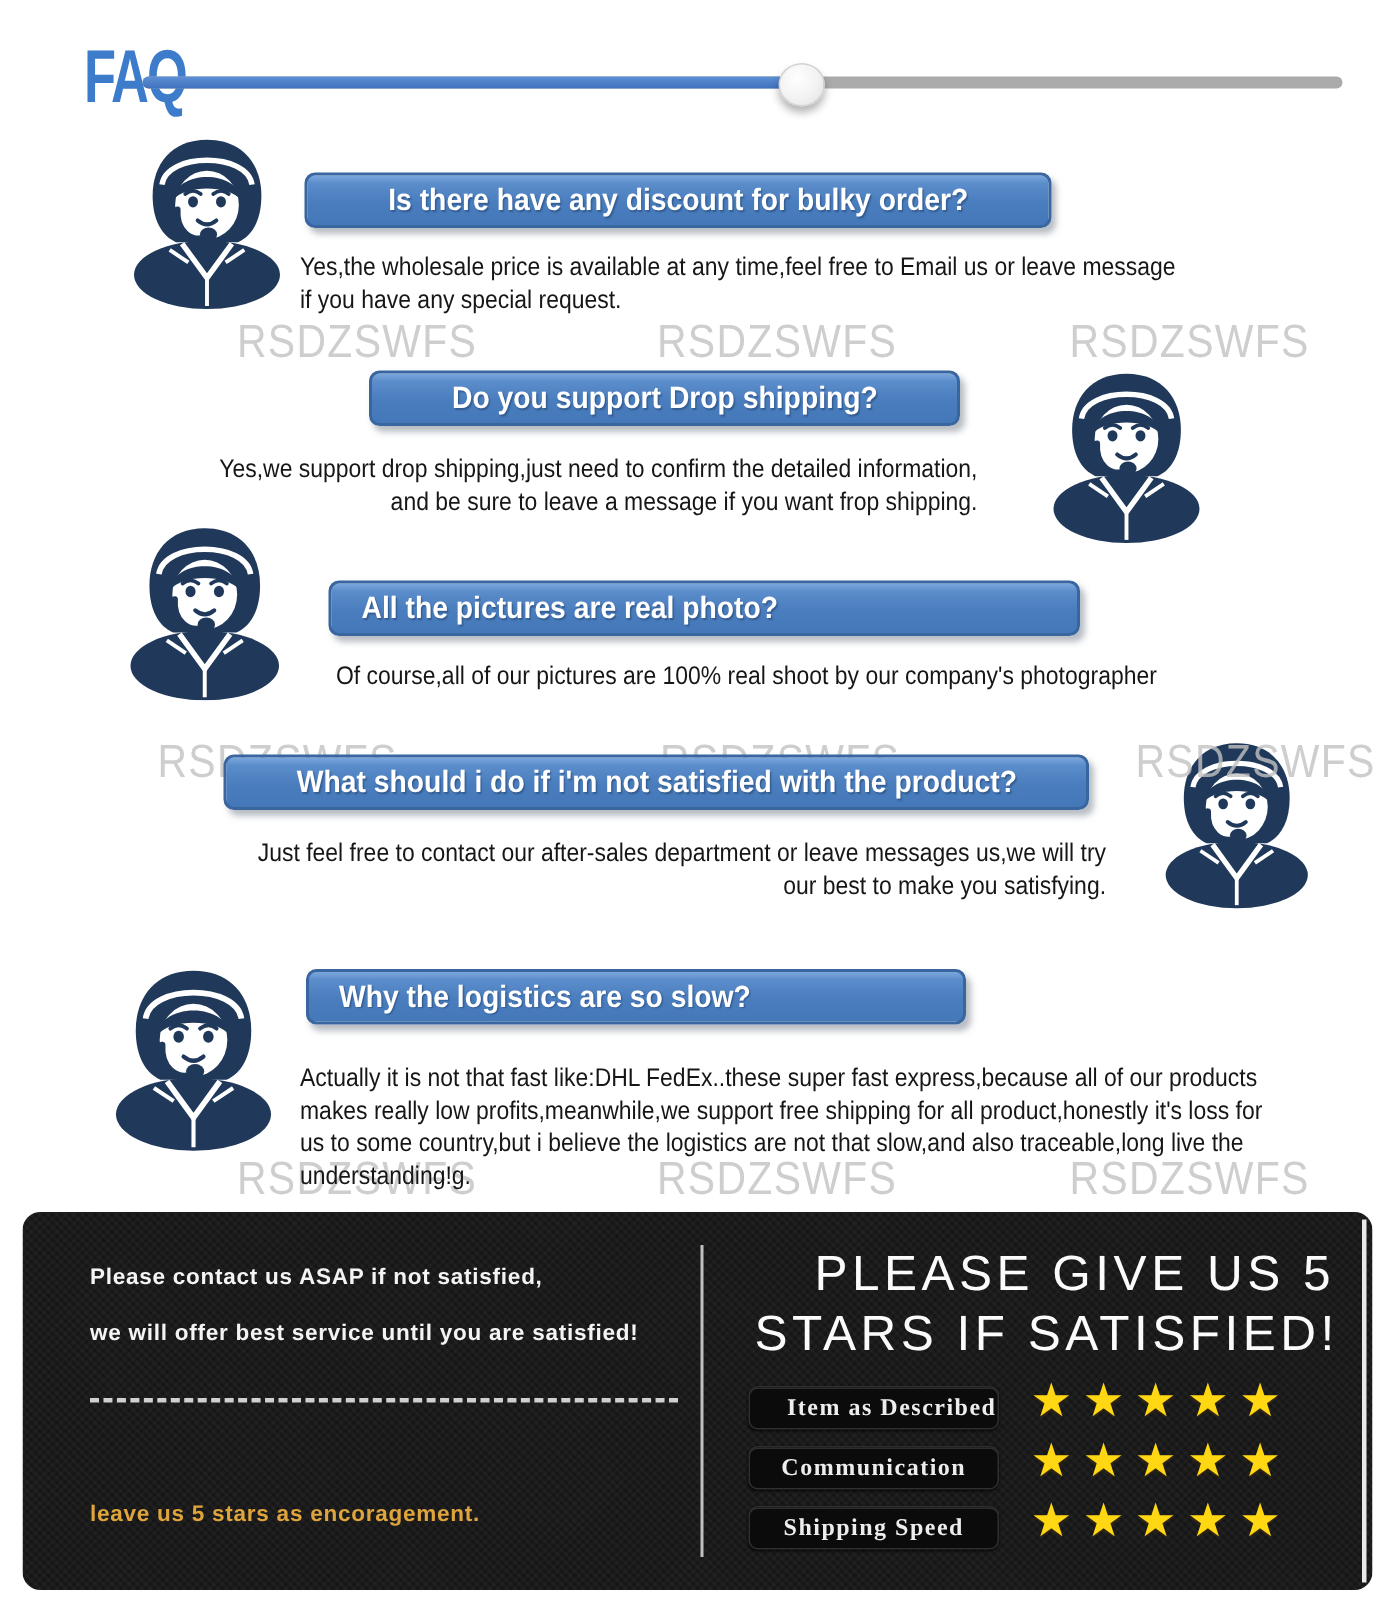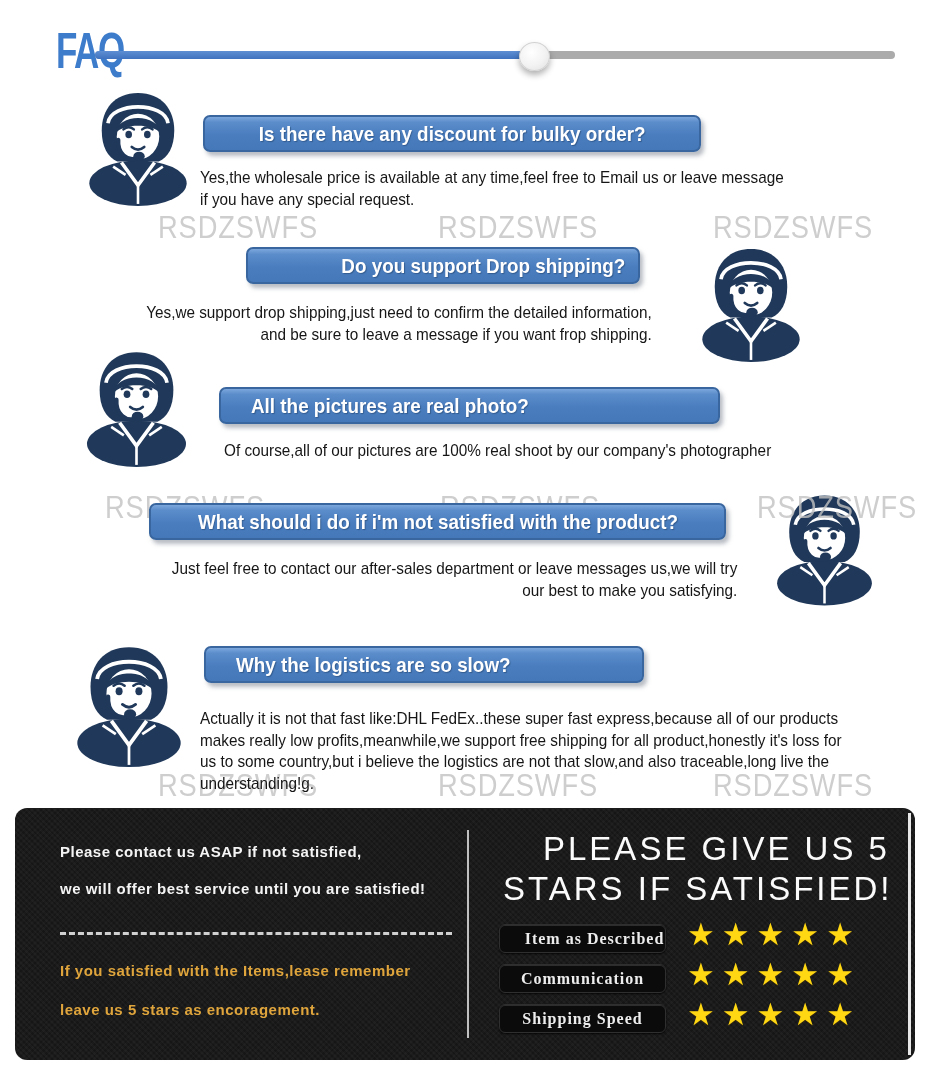--- a/index.html
+++ b/index.html
@@ -28,25 +28,25 @@
   .agent { position:absolute; z-index:1; }
 
   
   .q-banner { position:absolute; z-index:3; display:flex; align-items:center; justify-content:center;
     background:linear-gradient(180deg,#7CA7DC 0%,#5B8DCB 16%,#4A7DBE 55%,#4478B9 100%);
     border:2px solid #39669F; border-radius:7px;
     box-shadow:3px 4px 4px rgba(125,135,148,0.55); }
   .q-banner span { color:#fff; font-weight:bold; font-size:20.5px; white-space:nowrap;
     text-shadow:1px 1px 1px rgba(35,65,105,0.55);
     transform:scaleX(0.92); transform-origin:center; }
-  .q-banner.align-left { justify-content:flex-start; padding-left:30px; }
+  .q-banner.align-left { justify-content:flex-start; padding-left:20px; }
   .q-banner.align-left span { transform-origin:left center; }
 
   .qb1 { left:203px; top:115px; width:498px; height:37px; }
-  .qb2 { left:246px; top:247px; width:394px; height:37px;justify-content:flex-end; }
+  .qb2 { left:246px; top:247px; width:394px; height:37px; }
   .qb3 { left:219px; top:387px; width:501px; height:37px; }
   .qb4 { left:149px; top:503px; width:577px; height:37px; }
   .qb5 { left:204px; top:646px; width:440px; height:37px; }
 
   
   .ans { position:absolute; z-index:3; font-size:17px; line-height:21.5px; color:#161616; }
   .ans div { white-space:nowrap; }
   .ans.a-left  { transform:scaleX(0.90); transform-origin:left top; }
   .ans.a-right { transform:scaleX(0.90); transform-origin:right top; text-align:right; }
   .ans1 { left:200px; top:167px; }
@@ -190,21 +190,20 @@
     <div>Actually it is not that fast like:DHL FedEx..these super fast express,because all of our products</div>
     <div>makes really low profits,meanwhile,we support free shipping for all product,honestly it's loss for</div>
     <div>us to some country,but i believe the logistics are not that slow,and also traceable,long live the</div>
     <div>understanding!g.</div>
   </div>
 
   <div class="footer">
     <div class="f-white fw1">Please contact us ASAP if not satisfied,</div>
     <div class="f-white fw2">we will offer best service until you are satisfied!</div>
     <div class="f-dash"></div>
-    <div class="f-yellow fy1">If you satisfied with the Items,lease remember</div>
     <div class="f-yellow fy2">leave us 5 stars as encoragement.</div>
     <div class="f-divider"></div>
     <div class="f-edge"></div>
 
     <div class="f-title ft1">PLEASE GIVE US 5</div>
     <div class="f-title ft2">STARS IF SATISFIED!</div>
 
     <div class="rate-pill rp1">Item as Described</div>
     <div class="star-row sr1">★★★★★</div>
 

